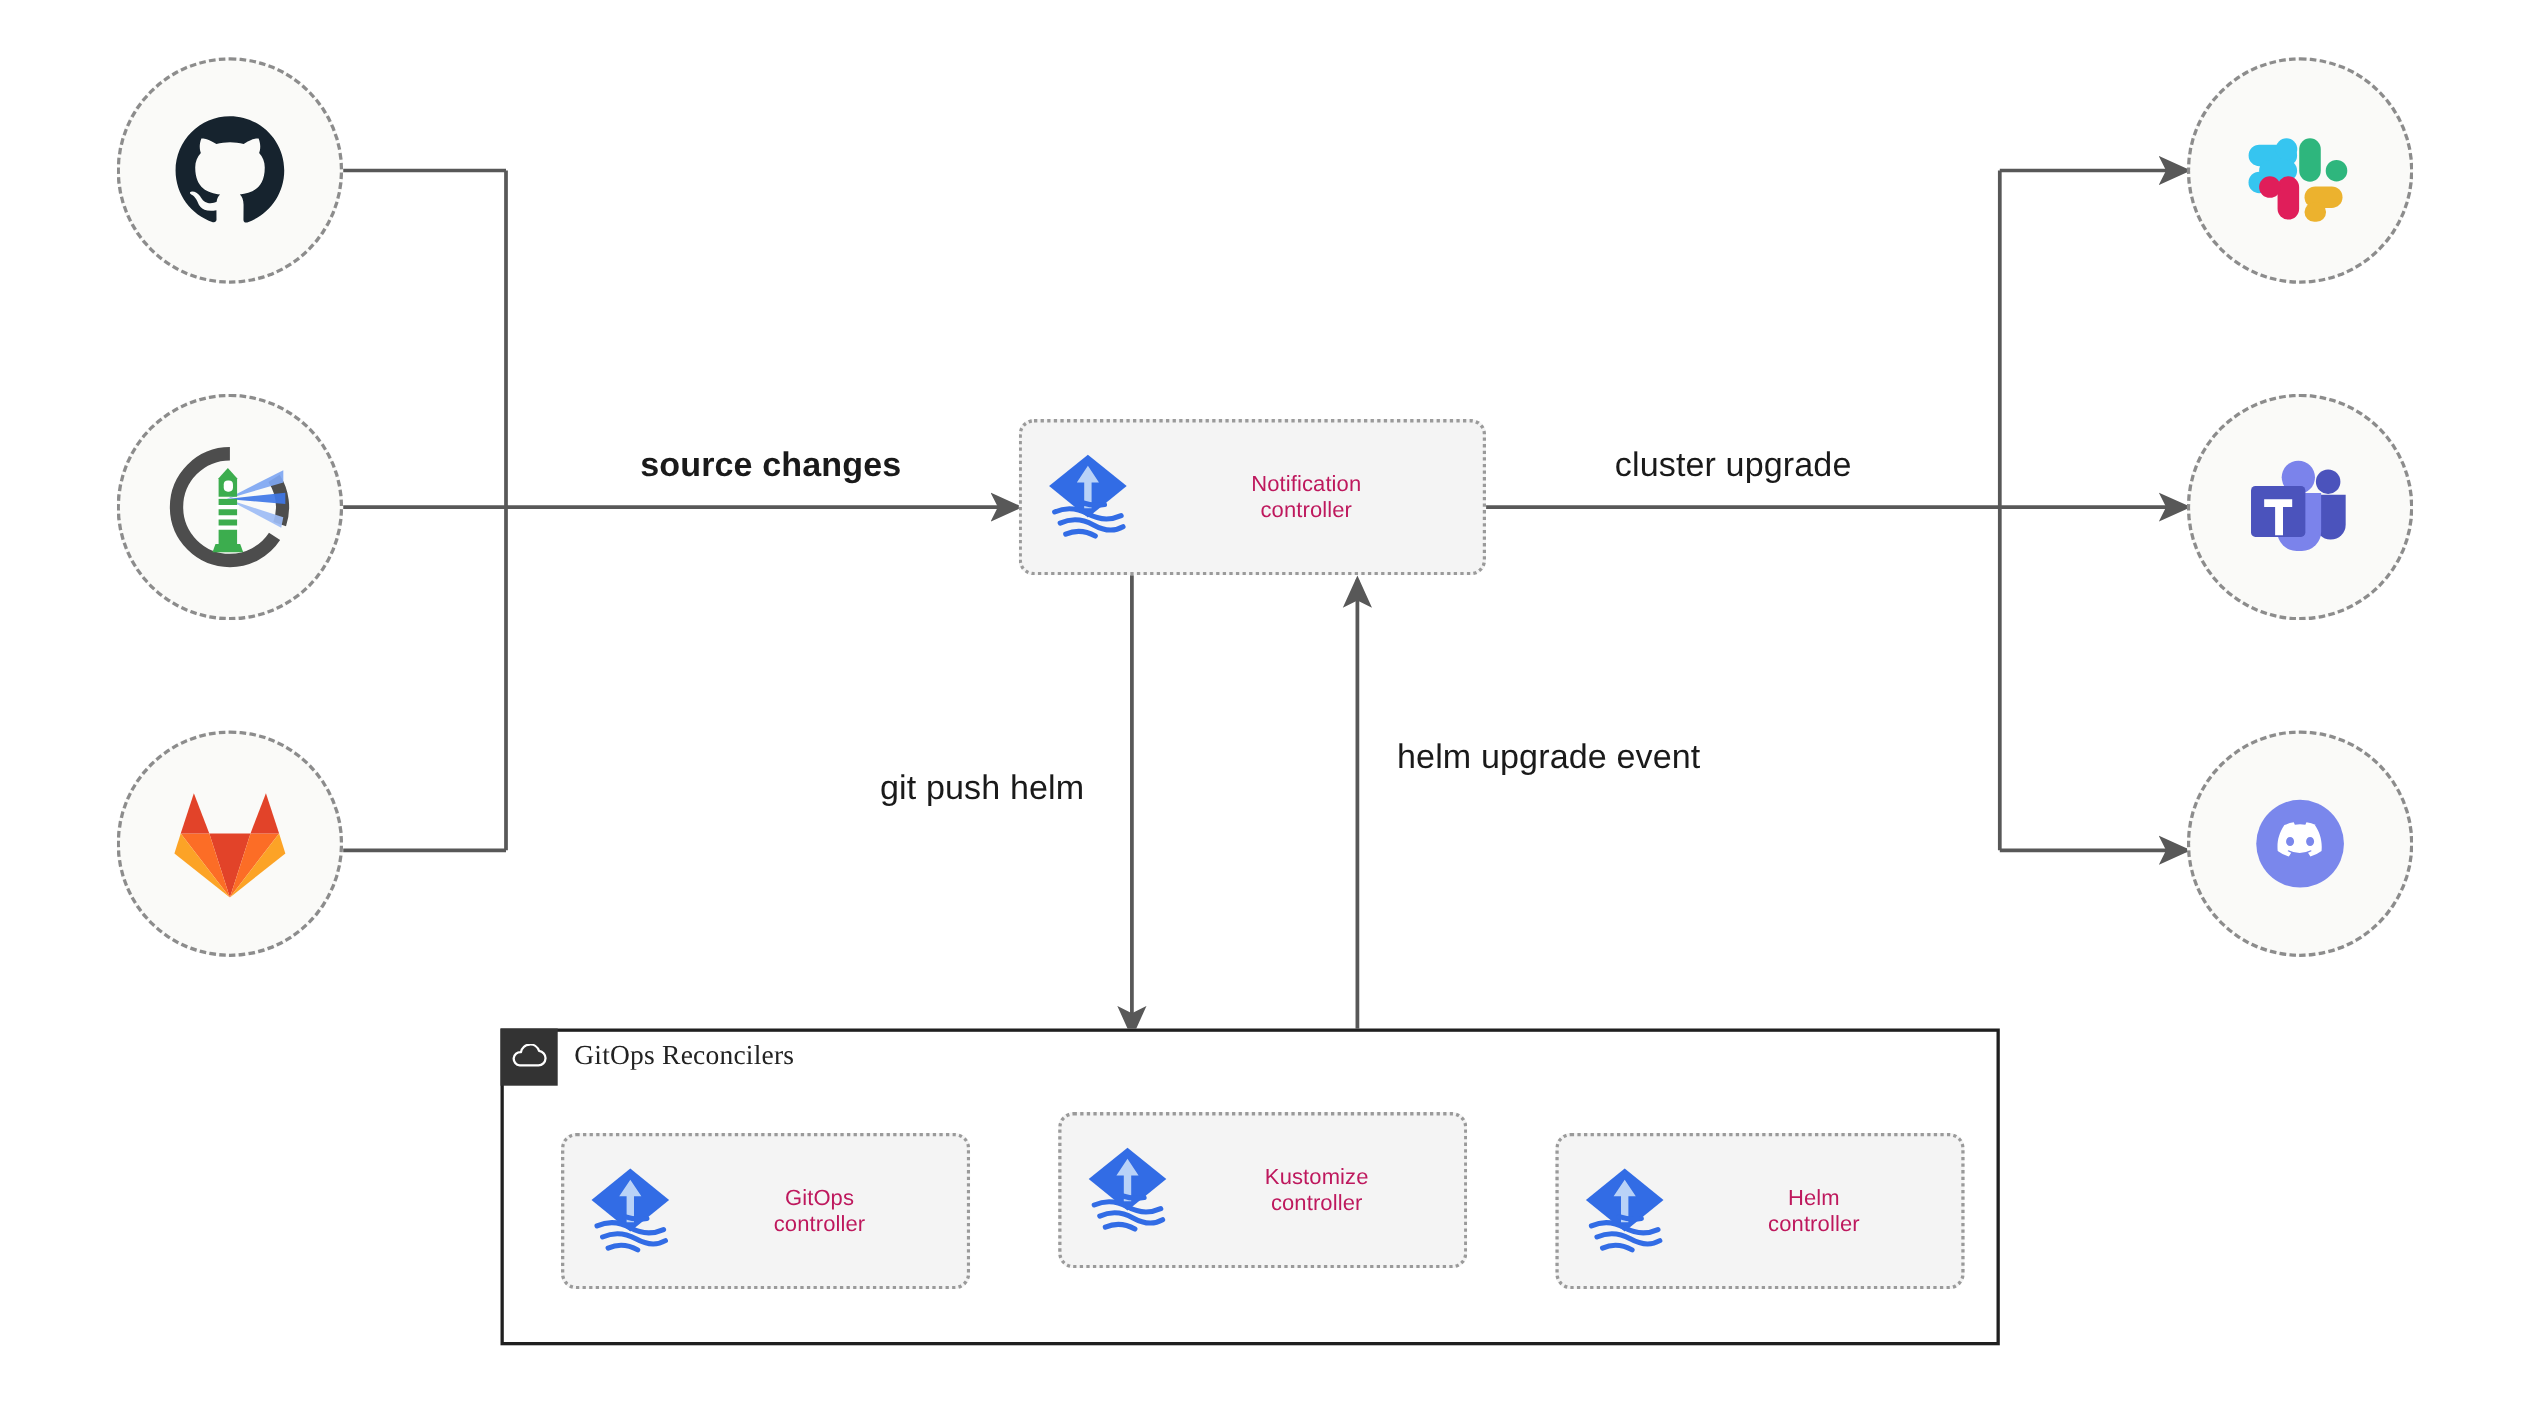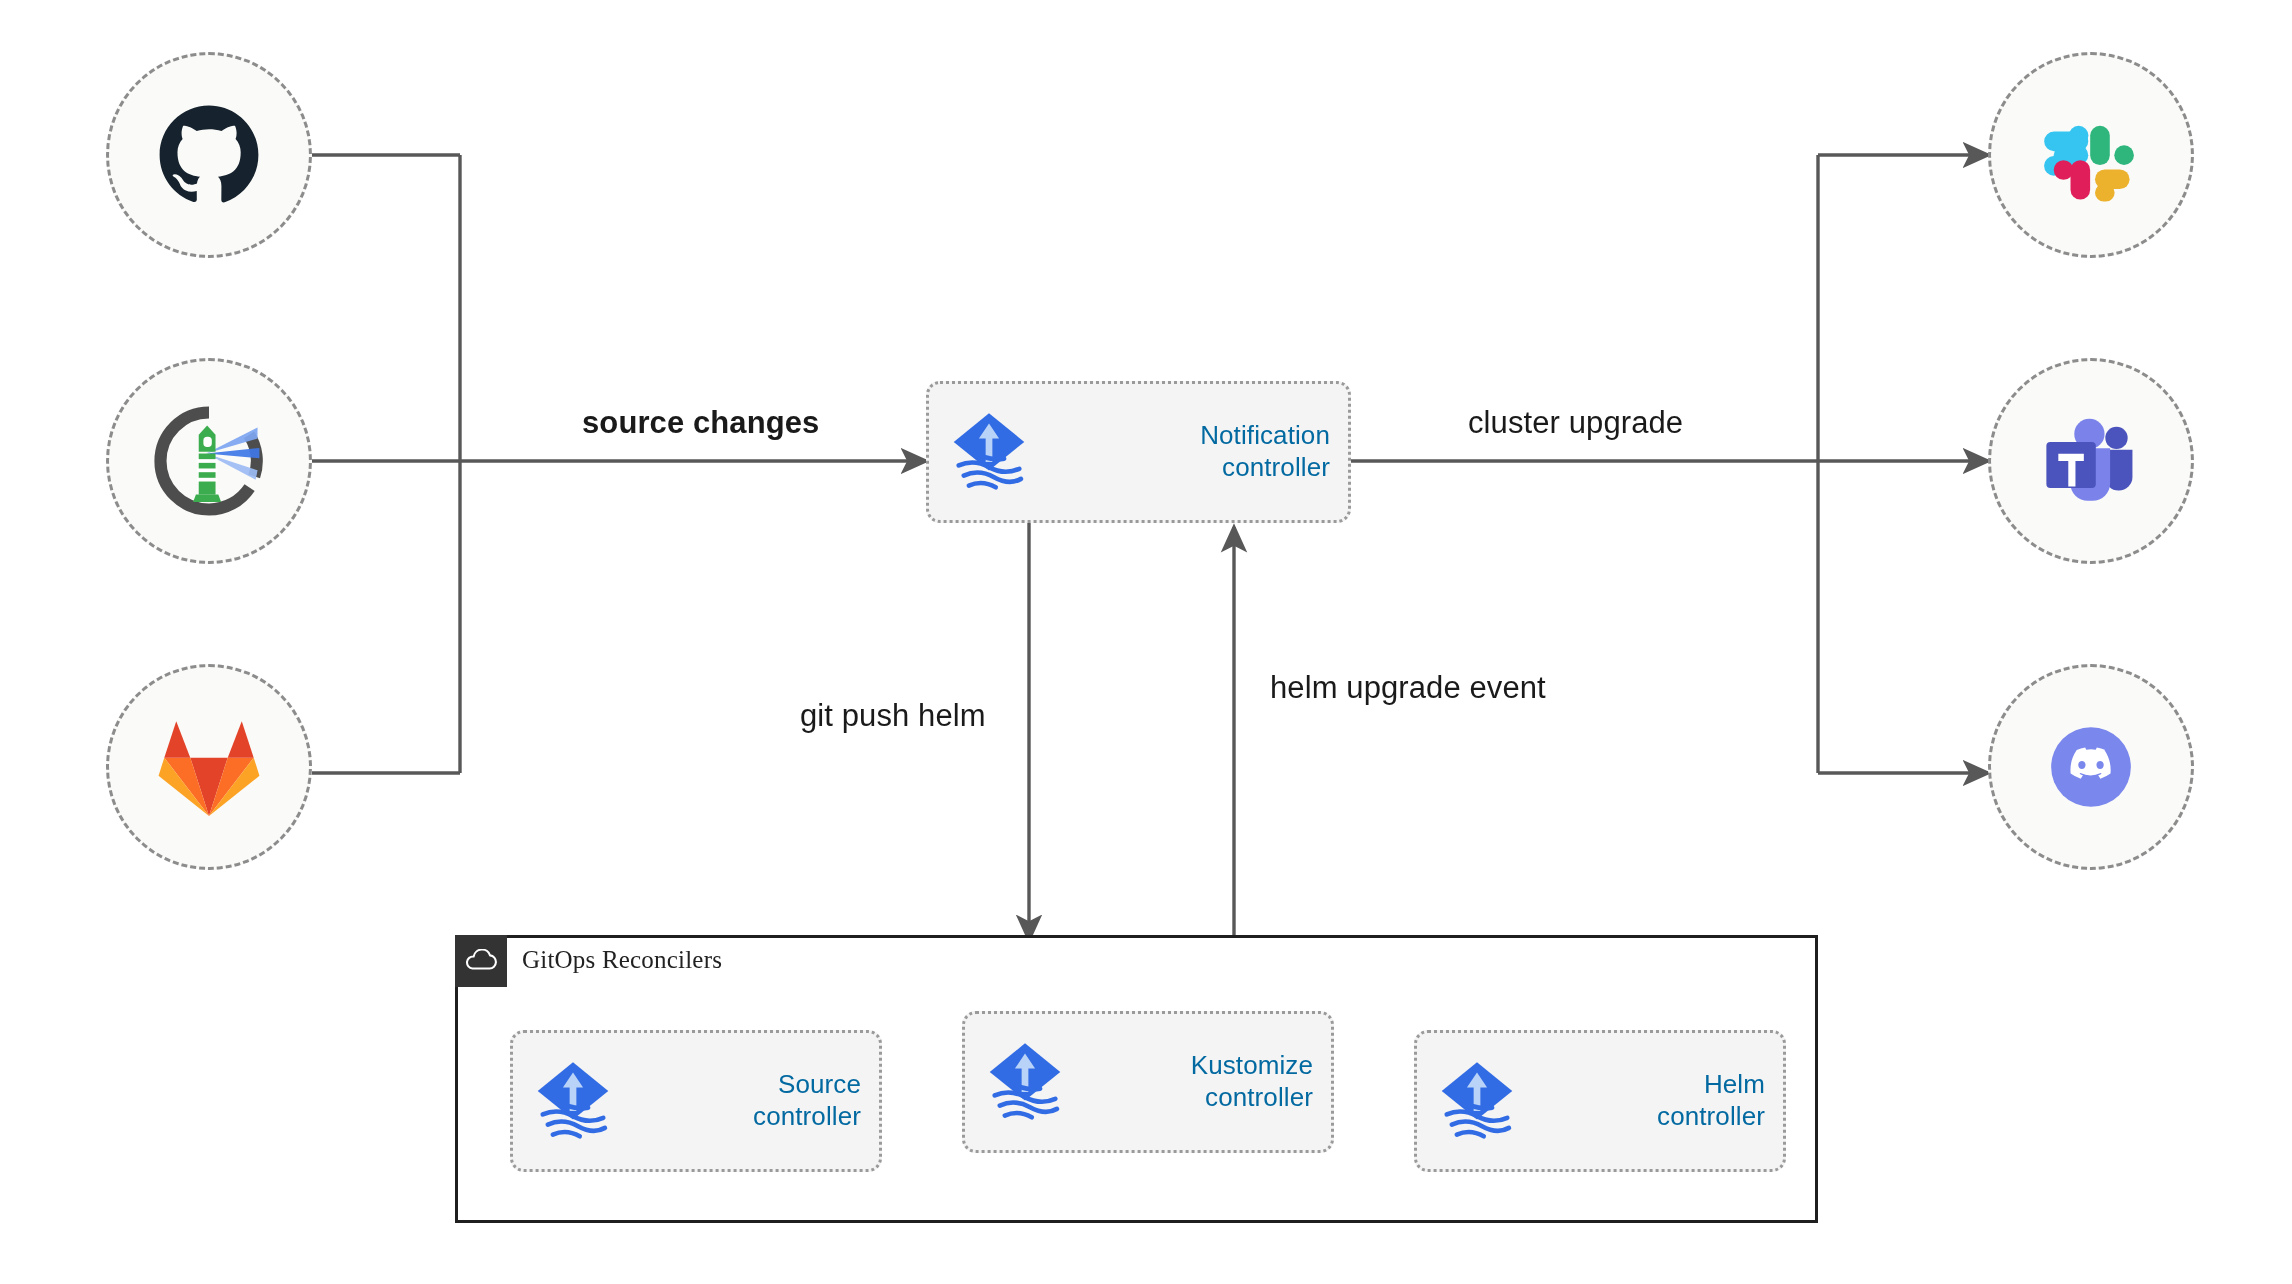--- a/index.html
+++ b/index.html
@@ -57,24 +57,24 @@
     gap: 14px;
     padding: 0 18px;
   }
   .ctrl-box .flux-mark {
     flex: 0 0 auto;
     width: 84px;
     height: 84px;
   }
   .ctrl-label {
     flex: 1 1 auto;
-    text-align: right;
-    font-size: 26px;
+    text-align: center;
+    font-size: 20px;
     line-height: 1.22;
-    color: #0369a1;
+    color: #be185d;
     white-space: pre-line;
     letter-spacing: 0.1px;
   }
 
   
   #gitops-container {
     position: absolute;
     left: 455px;
     top: 935px;
     width: 1363px;
@@ -278,21 +278,21 @@
         <path d="M50 4 L92 38 L50 72 L8 38 Z" fill="#326ce5"></path>
         <path d="M50 16 L62 34 L54 34 L54 62 L46 62 L46 34 L38 34 Z" fill="#b9d2f7"></path>
         <g stroke="#326ce5" stroke-width="5.5" fill="none" stroke-linecap="round">
           <path d="M14 66 Q32 58 50 68 Q68 78 86 70"></path>
           <path d="M20 78 Q38 70 56 80 Q74 90 88 82"></path>
           <path d="M26 90 Q42 83 58 92"></path>
           <path d="M44 56 Q56 60 68 58"></path>
         </g>
       </svg>
     </span>
-    <span class="ctrl-label">Source
+    <span class="ctrl-label">GitOps
 controller</span>
   </div>
 
   <div class="ctrl-box" style="left:962px; top:1011px; width:372px; height:142px;">
     <span class="flux-mark">
       <svg width="84" height="84" viewBox="0 0 100 100" aria-hidden="true">
         <path d="M50 4 L92 38 L50 72 L8 38 Z" fill="#326ce5"></path>
         <path d="M50 16 L62 34 L54 34 L54 62 L46 62 L46 34 L38 34 Z" fill="#b9d2f7"></path>
         <g stroke="#326ce5" stroke-width="5.5" fill="none" stroke-linecap="round">
           <path d="M14 66 Q32 58 50 68 Q68 78 86 70"></path>

